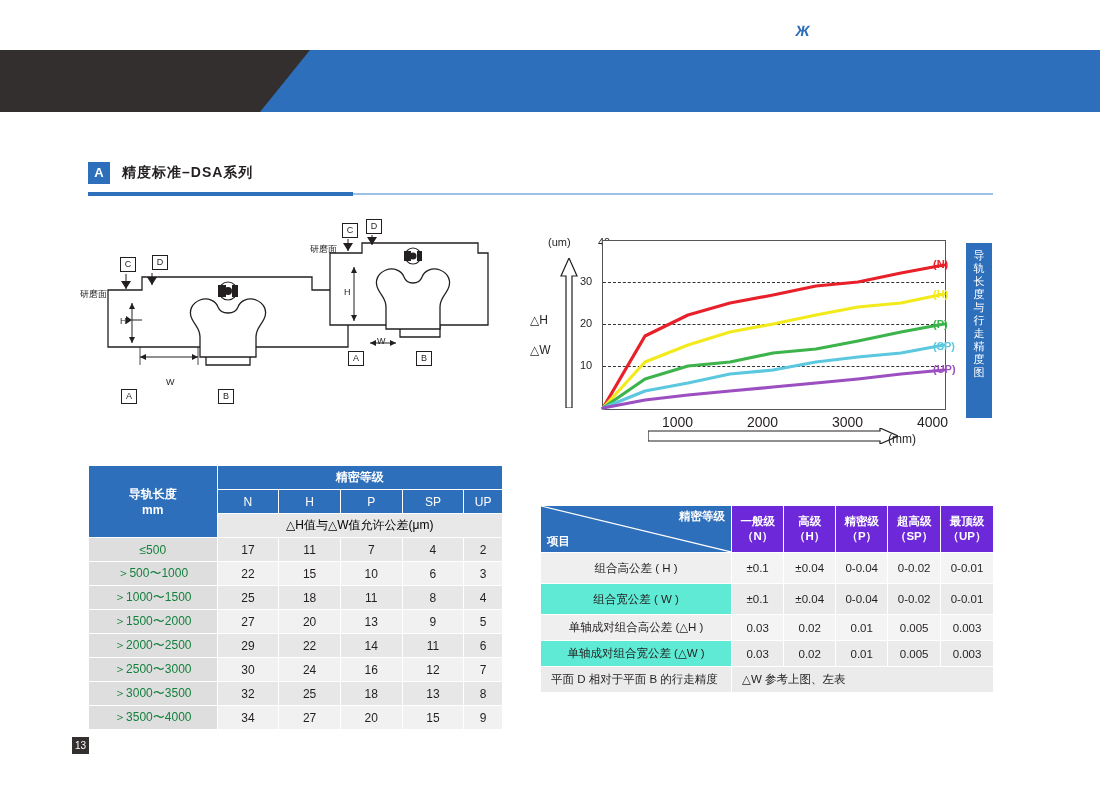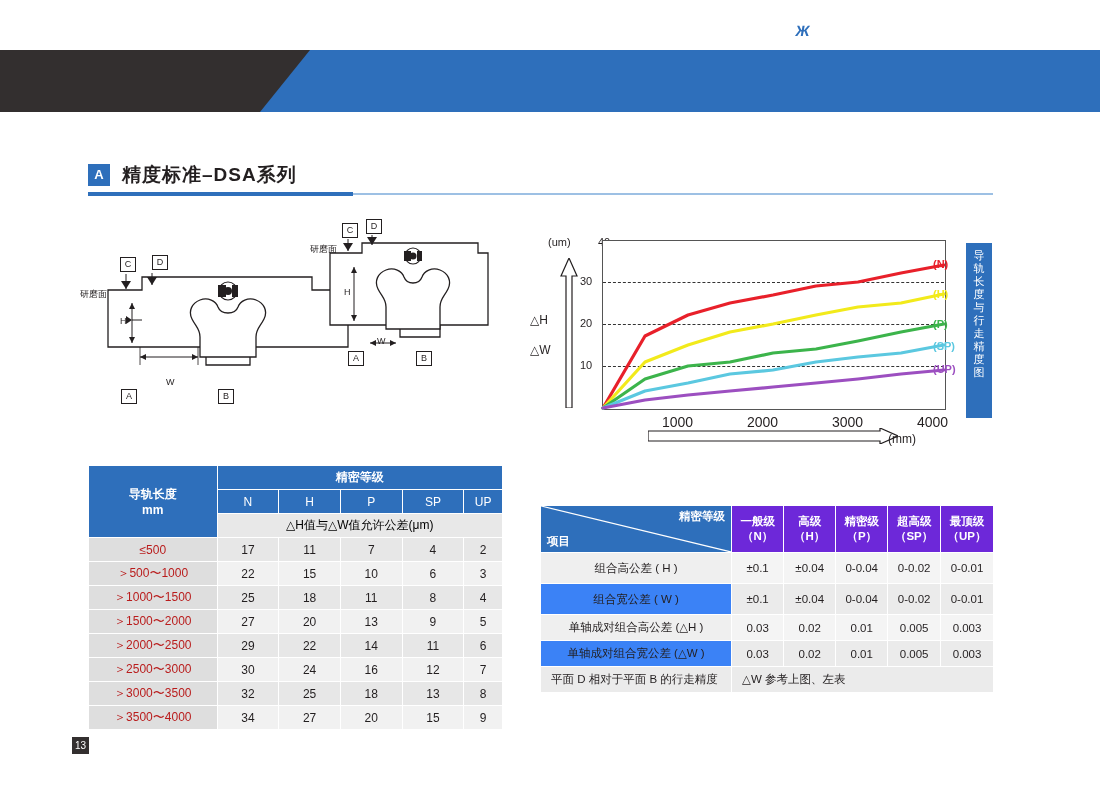--- a/index.html
+++ b/index.html
@@ -42,21 +42,21 @@
   }
 
   
   .sec{
     position:absolute;left:88px;top:162px;display:flex;align-items:center;gap:12px;
   }
   .sec-badge{
     width:22px;height:22px;background:#2e6fbb;color:#fff;
     font-size:13px;font-weight:bold;line-height:22px;text-align:center;
   }
-  .sec-title{font-size:19px;font-weight:bold;letter-spacing:1px;color:#231f20;}
+  .sec-title{font-size:14px;font-weight:bold;letter-spacing:1px;color:#231f20;}
   .sec-rule-dark{position:absolute;left:88px;top:192px;width:265px;height:4px;background:#2e6fbb;}
   .sec-rule-light{position:absolute;left:353px;top:193px;width:640px;height:2px;background:#9dc0e4;}
 
   
   .draw{position:absolute;left:80px;top:225px;width:440px;height:215px;}
   .dlabel{position:absolute;font-size:9px;color:#231f20;}
   .boxlabel{
     position:absolute;border:1px solid #231f20;background:#fff;
     font-size:9px;width:14px;height:13px;line-height:13px;text-align:center;
   }
@@ -89,40 +89,40 @@
 
   
   .ltable{position:absolute;left:88px;top:465px;width:415px;border-collapse:collapse;}
   .ltable td,.ltable th{
     border:1px solid #ffffff;
     font-size:12px;text-align:center;height:23px;padding:0;
   }
   .ltable .hd{background:#2e6fbb;color:#ffffff;font-weight:bold;}
   .ltable .hd2{background:#2e6fbb;color:#ffffff;font-weight:normal;}
   .ltable .sub{background:#e8e8e8;color:#000000;}
-  .ltable .rowh{background:#dedede;color:#b91c1c;}
+  .ltable .rowh{background:#dedede;color:#15803d;}
   .ltable .cell{background:#f1f1f1;color:#231f20;}
   .ltable .cella{background:#e7e7e7;color:#231f20;}
 
   
   .rtable{position:absolute;left:540px;top:505px;width:454px;border-collapse:collapse;}
   .rtable td{
     border:1px solid #ffffff;font-size:11.5px;text-align:center;height:25px;padding:0 2px;
   }
   .rtable .hd{background:#6d28d9;color:#ffffff;font-weight:bold;}
   .rtable .corner{
     background:#2e6fbb;color:#ffffff;position:relative;width:210px;height:46px;padding:0;
   }
   .rtable .corner .c1{position:absolute;right:6px;top:3px;font-weight:bold;font-size:11.5px;}
   .rtable .corner .c2{position:absolute;left:6px;bottom:3px;font-weight:bold;font-size:11.5px;}
   .rtable .corner .slash{
     position:absolute;left:0;top:0;width:100%;height:100%;
   }
   .rtable .lbl{background:#efefef;color:#231f20;}
-  .rtable .lbl2{background:#3b82f6;color:#231f20;}
+  .rtable .lbl2{background:#5eead4;color:#231f20;}
   .rtable .val{background:#f4f4f4;color:#231f20;}
   .rtable .val2{background:#ebebeb;color:#231f20;}
   .rtable .note{background:#f4f4f4;color:#231f20;text-align:left;padding-left:10px;}
   .rtable .note2{background:#ebebeb;color:#231f20;text-align:left;padding-left:10px;}
 
   
   .pageno{
     position:absolute;left:72px;top:737px;width:17px;height:17px;
     background:#332f2f;color:#fff;font-size:10px;line-height:17px;text-align:center;
   }

